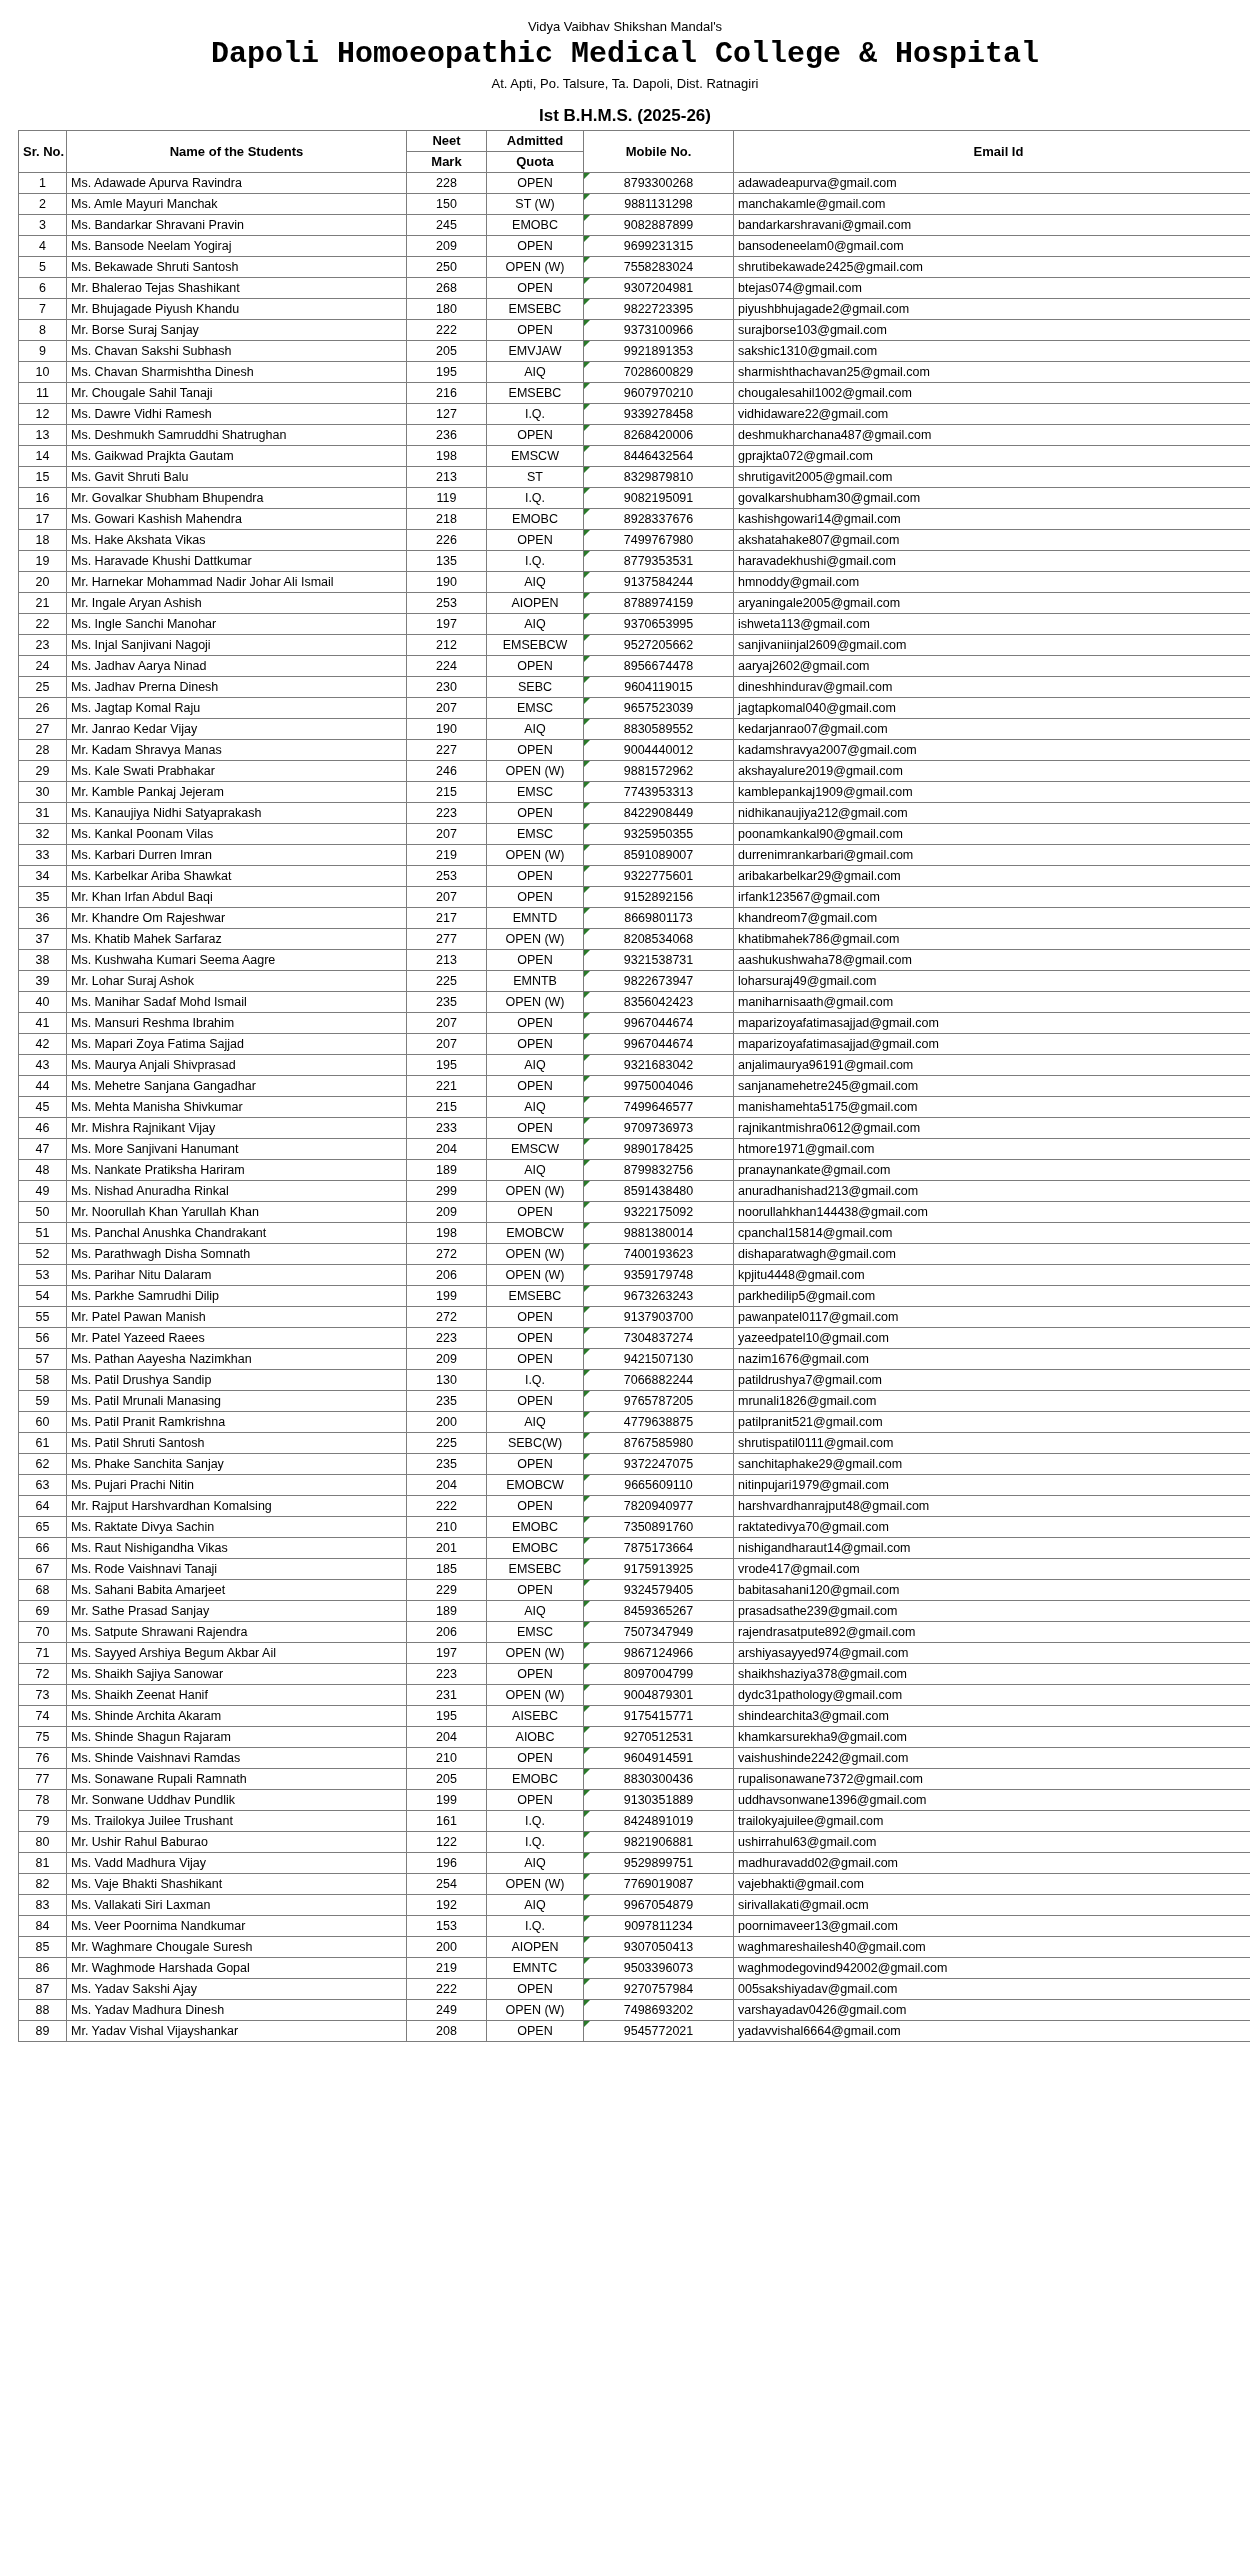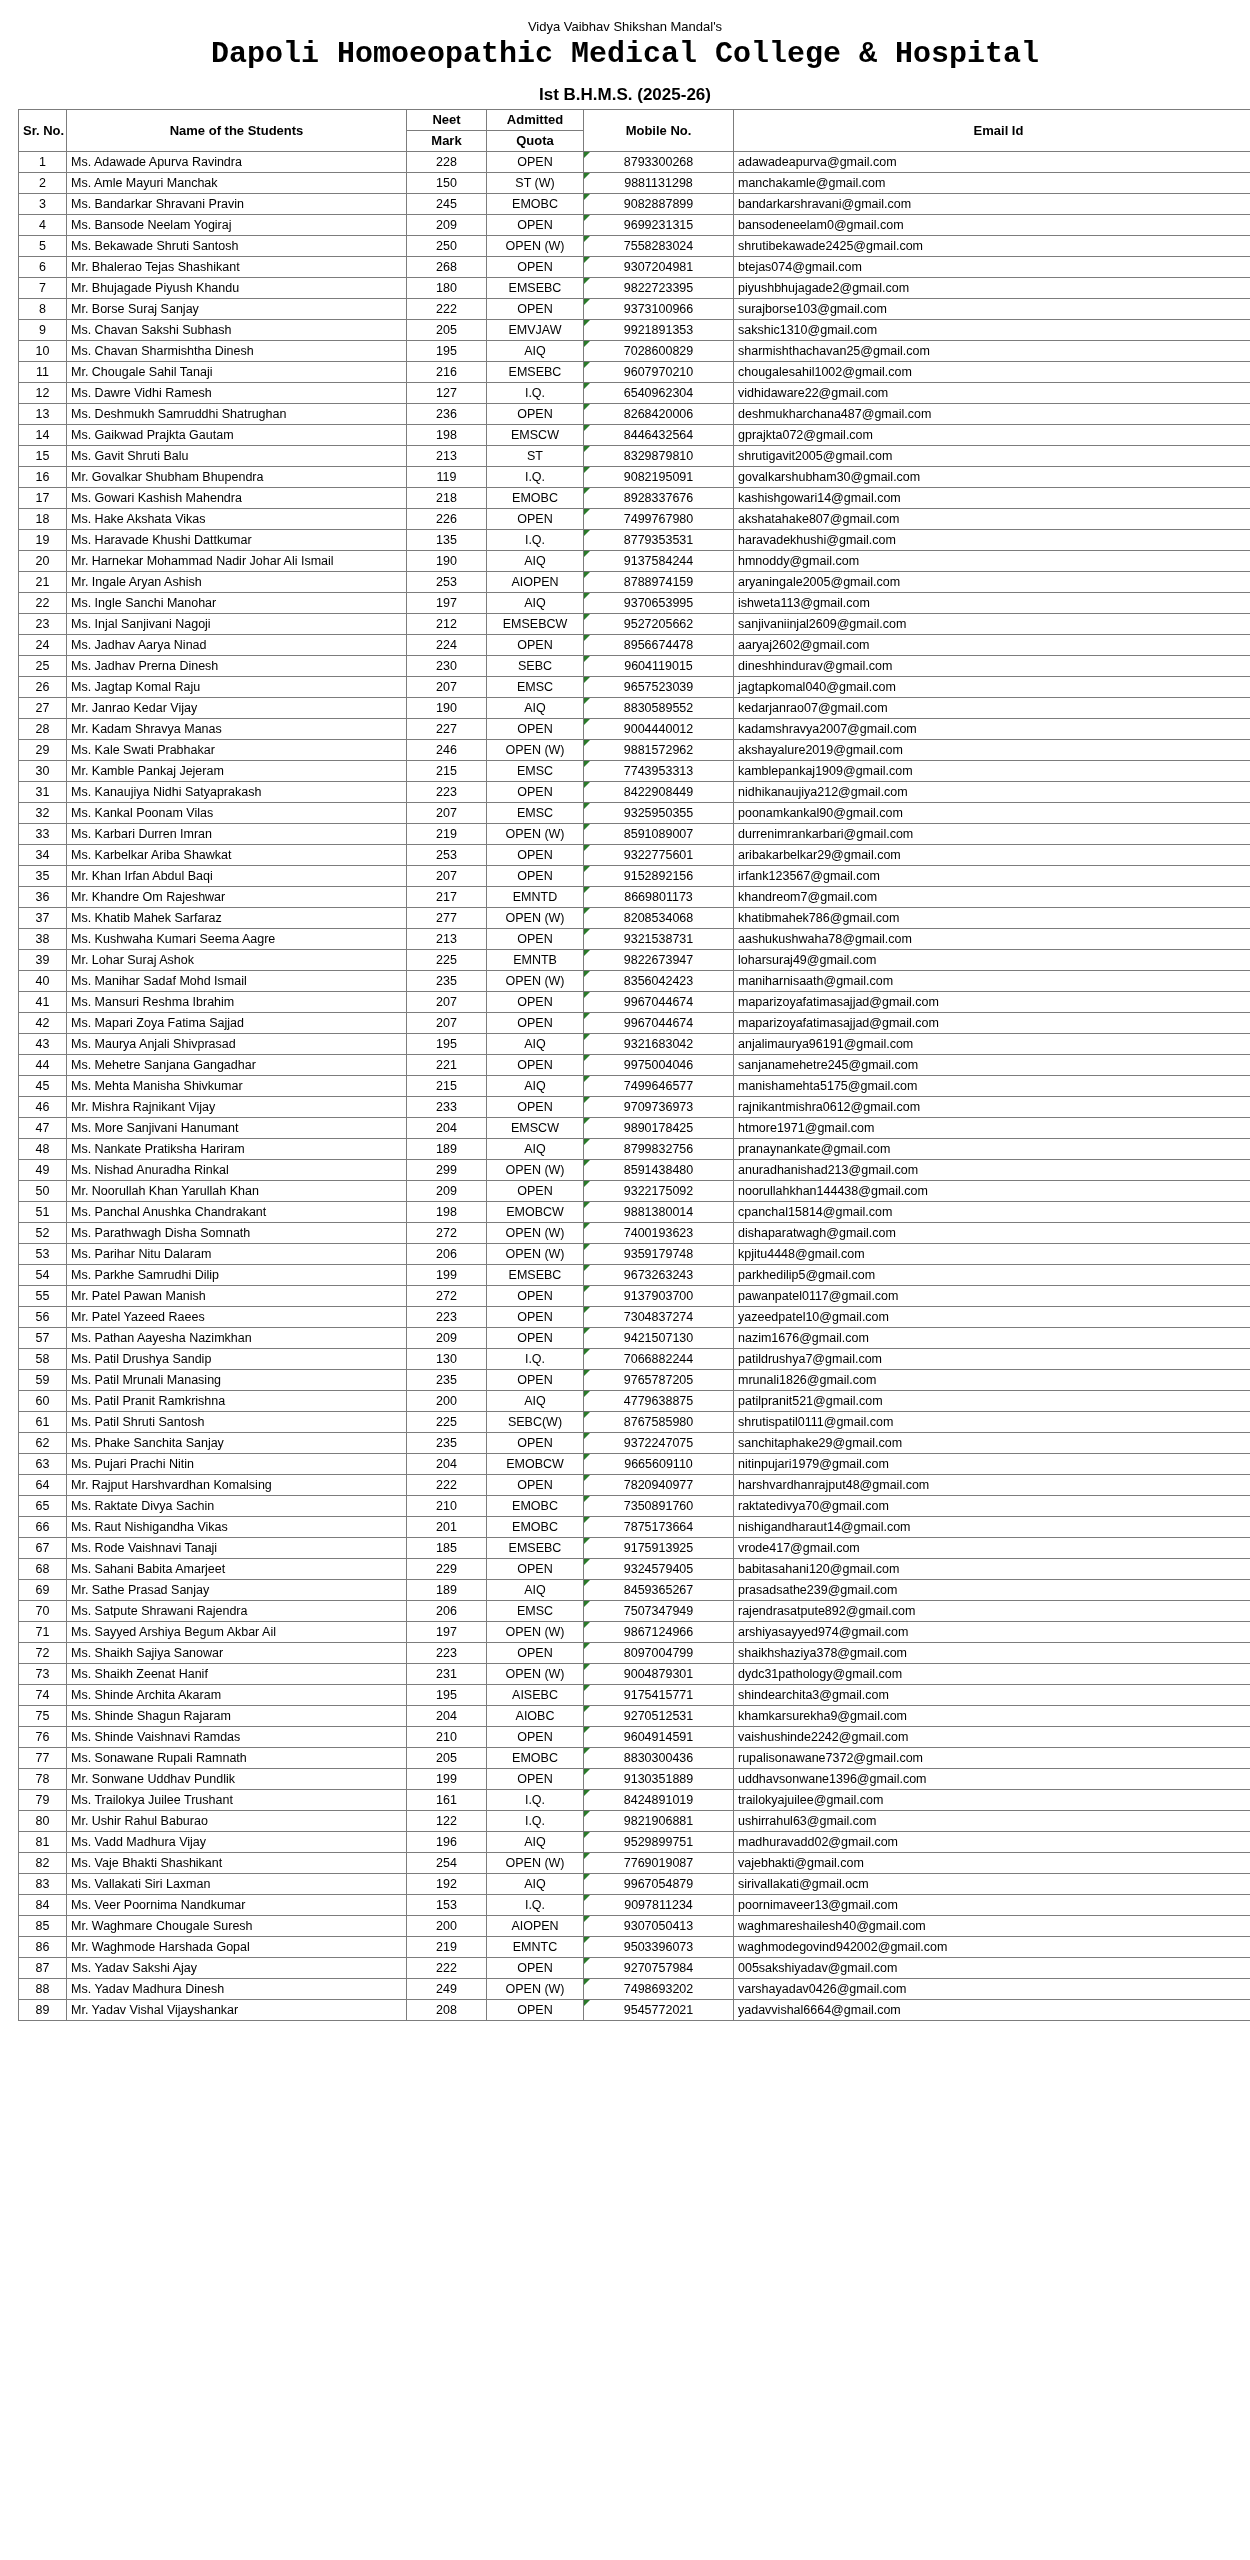--- a/index.html
+++ b/index.html
@@ -120,20 +120,21 @@
   }
 </style>
 </head>
 <body>
 
 <div class="page">
 
   <div class="doc-header">
     <div class="org-line">Vidya Vaibhav Shikshan Mandal's</div>
     <div class="college-name">Dapoli Homoeopathic Medical College &amp; Hospital</div>
+    <div class="address-line">At. Apti, Po. Talsure, Ta. Dapoli, Dist. Ratnagiri</div>
     <div class="course-line">Ist B.H.M.S. (2025-26)</div>
   </div>
 
   <table class="roster">
     <colgroup>
       <col class="c-sr">
         <col class="c-name">
         <col class="c-mark">
       <col class="c-quota">
         <col class="c-mobile">
@@ -240,21 +241,21 @@
           <td class="mark">216</td>
           <td class="quota">EMSEBC</td>
           <td class="mobile"><span class="err-tri"></span><span>9607970210</span></td>
           <td class="email">chougalesahil1002@gmail.com</td>
         </tr>
         <tr>
           <td class="sr">12</td>
           <td class="name">Ms. Dawre Vidhi Ramesh</td>
           <td class="mark">127</td>
           <td class="quota">I.Q.</td>
-          <td class="mobile"><span class="err-tri"></span><span>6540962304</span></td>
+          <td class="mobile"><span class="err-tri"></span><span>9339278458</span></td>
           <td class="email">vidhidaware22@gmail.com</td>
         </tr>
         <tr>
           <td class="sr">13</td>
           <td class="name">Ms. Deshmukh Samruddhi Shatrughan</td>
           <td class="mark">236</td>
           <td class="quota">OPEN</td>
           <td class="mobile"><span class="err-tri"></span><span>8268420006</span></td>
           <td class="email">deshmukharchana487@gmail.com</td>
         </tr>

